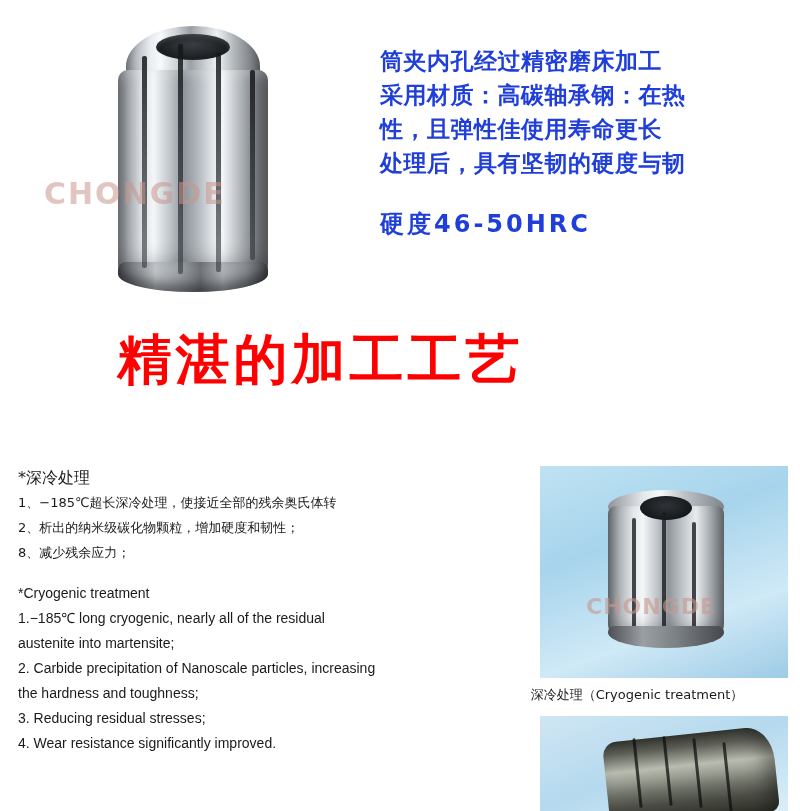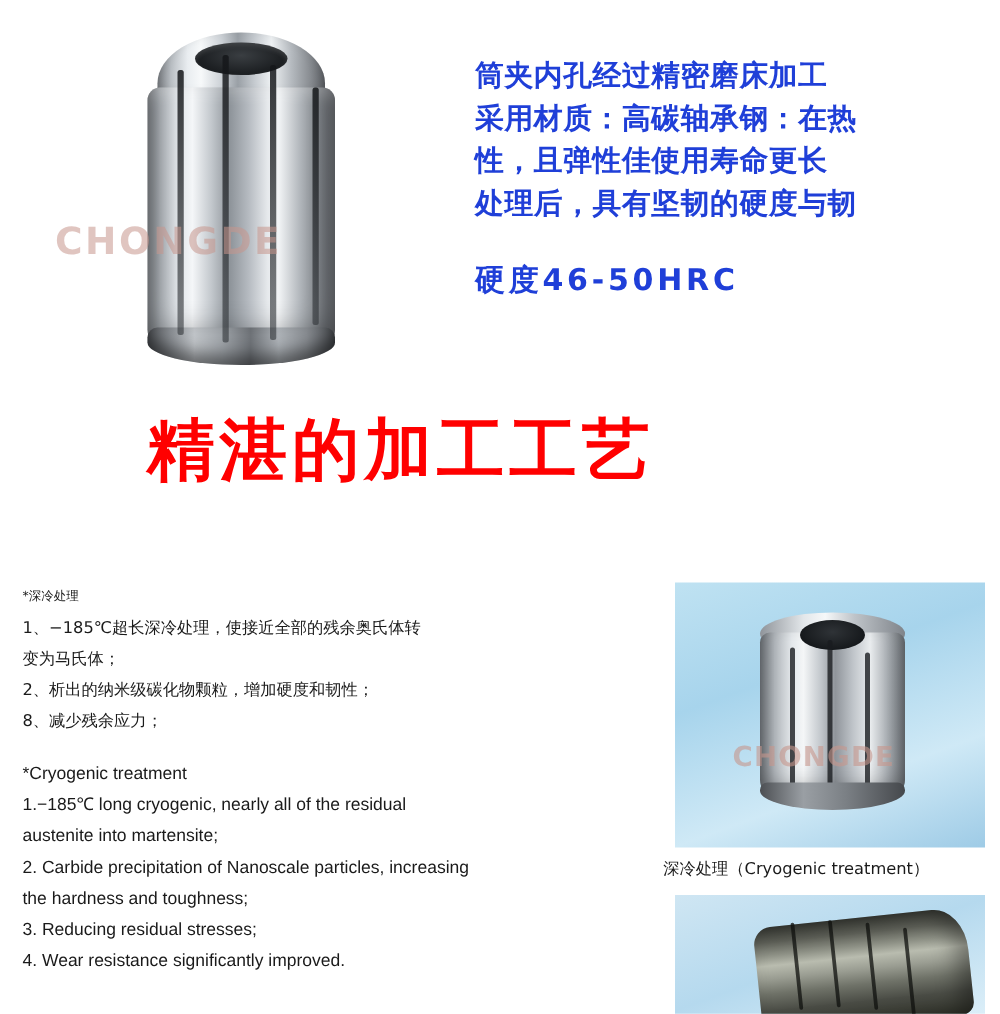--- a/index.html
+++ b/index.html
@@ -153,21 +153,21 @@
 
   
   .left-text {
     position: absolute;
     left: 18px;
     top: 466px;
     width: 420px;
     color: #1a1a1a;
   }
   .left-text .cn-head {
-    font-size: 10px;
+    font-size: 16px;
     line-height: 24px;
     font-family: "DejaVu Sans", sans-serif;
   }
   .left-text .cn-item {
     font-size: 13px;
     line-height: 25px;
     font-family: "DejaVu Sans", sans-serif;
   }
   .left-text .gap { height: 16px; }
   .left-text .en-head {
@@ -323,21 +323,20 @@
     <div class="line">处理后，具有坚韧的硬度与韧</div>
     <div class="hardness">硬度46-50HRC</div>
   </div>
 </div>
 
 <div class="headline">精湛的加工工艺</div>
 
 <div class="left-text">
   <div class="cn-head">*深冷处理</div>
   <div class="cn-item">1、−185℃超长深冷处理，使接近全部的残余奥氏体转</div>
-  <div class="cn-item">变为马氏体；</div>
   <div class="cn-item">2、析出的纳米级碳化物颗粒，增加硬度和韧性；</div>
   <div class="cn-item">8、减少残余应力；</div>
   <div class="gap"></div>
   <div class="en-head">*Cryogenic treatment</div>
   <div class="en-item">1.−185℃ long cryogenic, nearly all of the residual</div>
   <div class="en-item">austenite into martensite;</div>
   <div class="en-item">2. Carbide precipitation of Nanoscale particles, increasing</div>
   <div class="en-item">the hardness and toughness;</div>
   <div class="en-item">3. Reducing residual stresses;</div>
   <div class="en-item">4. Wear resistance significantly improved.</div>

